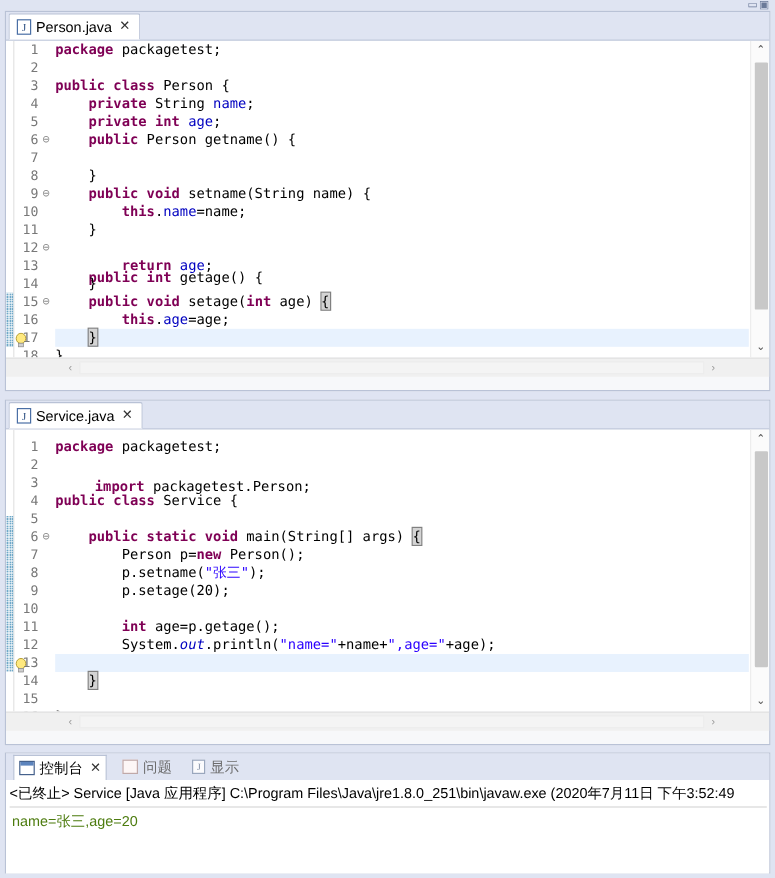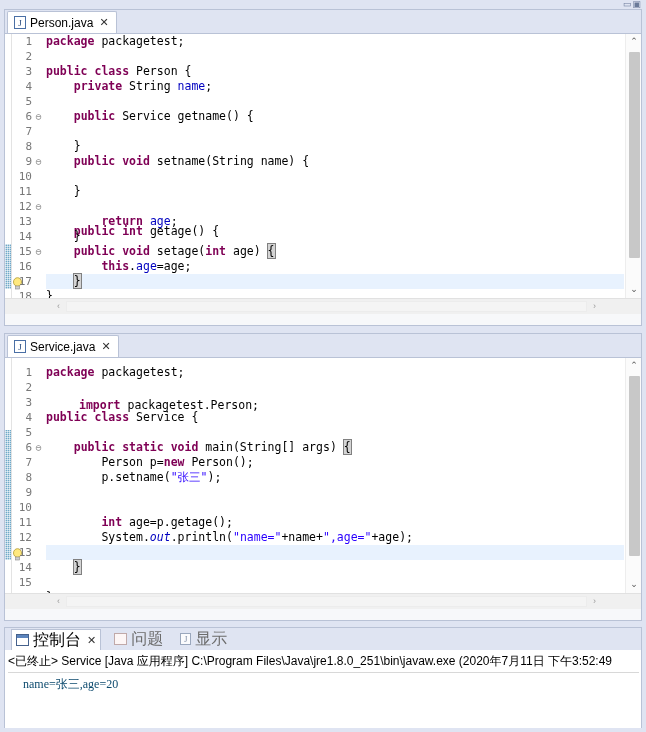--- a/index.html
+++ b/index.html
@@ -271,21 +271,21 @@
     box-sizing: border-box;
     white-space: nowrap;
   }
   .ctab.active {
     background: #ffffff;
     border: 1px solid #b9c2d6;
     border-bottom: none;
     height: 21px;
     margin-top: 1px;
   }
-  .ctab-label { font-size: 16px; color: #000; }
+  .ctab-label { font-size: 12px; color: #000; }
   .ctab.inactive .ctab-label { color: #6c6c6c; }
   .icon-console {
     display: inline-block;
     width: 13px; height: 12px;
     border: 1px solid #45618c;
     background: #ffffff;
     position: relative;
     box-sizing: border-box;
   }
   .icon-console::before {
@@ -324,24 +324,24 @@
     right: 2px;
     font-size: 12px;
     color: #000;
     white-space: nowrap;
     overflow: hidden;
     border-bottom: 1px solid #d8d8d8;
     padding-bottom: 2px;
   }
   .console-out {
     position: absolute;
-    left: 18px; top: 26px;
-    font-family: Liberation Serif, serif;
+    left: 5px; top: 26px;
+    font-family: Liberation Sans, sans-serif;
     font-size: 12px;
-    color: #0c4a6e;
+    color: #4d7c0f;
     white-space: pre;
   }
 </style>
 </head>
 <body>
 
 <div id="app">
 
   <div class="top-strip">
     <div class="win-ctrl">
@@ -395,23 +395,25 @@
         <div class="gnum" style="top:225px;">16</div>
         <div class="gnum" style="top:240px;">17</div>
         <div class="gnum" style="top:255px;">18</div>
       </div>
 
       <div class="code">
         <div class="cline" style="top:0px;"><span class="kw">package</span><span class="pln"> packagetest;</span></div>
         <div class="cline" style="top:15px;"></div>
         <div class="cline" style="top:30px;"><span class="kw">public class</span><span class="pln"> Person {</span></div>
         <div class="cline" style="top:45px;"><span class="pln">    </span><span class="kw">private</span><span class="pln"> String </span><span class="fld">name</span><span class="pln">;</span></div>
-        <div class="cline" style="top:75px;"><span class="pln">    </span><span class="kw">public</span><span class="pln"> Service getname() {</span></div>
+        <div class="cline" style="top:60px;"><span class="pln">    </span><span class="kw">private int</span><span class="pln"> </span><span class="fld">age</span><span class="pln">;</span></div>
+        <div class="cline" style="top:75px;"><span class="pln">    </span><span class="kw">public</span><span class="pln"> Person getname() {</span></div>
         <div class="cline" style="top:105px;"><span class="pln">    }</span></div>
         <div class="cline" style="top:120px;"><span class="pln">    </span><span class="kw">public void</span><span class="pln"> setname(String </span><span class="pln">name</span><span class="pln">) {</span></div>
+        <div class="cline" style="top:135px;"><span class="pln">        </span><span class="kw">this</span><span class="pln">.</span><span class="fld">name</span><span class="pln">=name;</span></div>
         <div class="cline" style="top:150px;"><span class="pln">    }</span></div>
         <div class="cline" style="top:165px;margin-top:25px;"><span class="pln">    </span><span class="kw">public int</span><span class="pln"> getage() {</span></div>
         <div class="cline" style="top:180px;"><span class="pln">        </span><span class="kw">return</span><span class="pln"> </span><span class="fld">age</span><span class="pln">;</span></div>
         <div class="cline" style="top:195px;"><span class="pln">    }</span></div>
         <div class="cline" style="top:210px;"><span class="pln">    </span><span class="kw">public void</span><span class="pln"> setage(</span><span class="kw">int</span><span class="pln"> age) </span><span class="pln brace-hl">{</span></div>
         <div class="cline" style="top:225px;"><span class="pln">        </span><span class="kw">this</span><span class="pln">.</span><span class="fld">age</span><span class="pln">=age;</span></div>
         <div class="cline" style="top:240px;"><span class="pln">    </span><span class="pln brace-hl">}</span></div>
         <div class="cline" style="top:255px;"><span class="pln">}</span></div>
       </div>
 
@@ -474,20 +476,21 @@
 
       <div class="code">
         <div class="cline" style="top:7px;"><span class="kw">package</span><span class="pln"> packagetest;</span></div>
         <div class="cline" style="top:40px;margin-left:33px;"><span class="kw">import</span><span class="pln"> packagetest.Person;</span></div>
         <div class="cline" style="top:37px;"></div>
         <div class="cline" style="top:52px;"><span class="kw">public class</span><span class="pln"> Service {</span></div>
         <div class="cline" style="top:67px;"></div>
         <div class="cline" style="top:97px;"><span class="pln">        Person p=</span><span class="kw">new</span><span class="pln"> Person();</span></div>
         <div class="cline" style="top:82px;"><span class="pln">    </span><span class="kw">public static void</span><span class="pln"> main(String[] args) </span><span class="pln brace-hl">{</span></div>
         <div class="cline" style="top:112px;"><span class="pln">        p.setname(</span><span class="str">"张三"</span><span class="pln">);</span></div>
+        <div class="cline" style="top:127px;"><span class="pln">        p.setage(</span><span class="pln">20</span><span class="pln">);</span></div>
         <div class="cline" style="top:157px;"><span class="pln">        </span><span class="kw">int</span><span class="pln"> age=p.getage();</span></div>
         <div class="cline" style="top:172px;"><span class="pln">        System.</span><span class="stat">out</span><span class="pln">.println(</span><span class="str">"name="</span><span class="pln">+name+</span><span class="str">",age="</span><span class="pln">+age);</span></div>
         <div class="cline" style="top:187px;"></div>
         <div class="cline" style="top:202px;"><span class="pln">    </span><span class="pln brace-hl">}</span></div>
         <div class="cline" style="top:217px;"></div>
         <div class="cline" style="top:232px;"><span class="pln">}</span></div>
       </div>
 
       <div class="vscroll">
         <div class="vs-arrow" style="top:0;">⌃</div>

